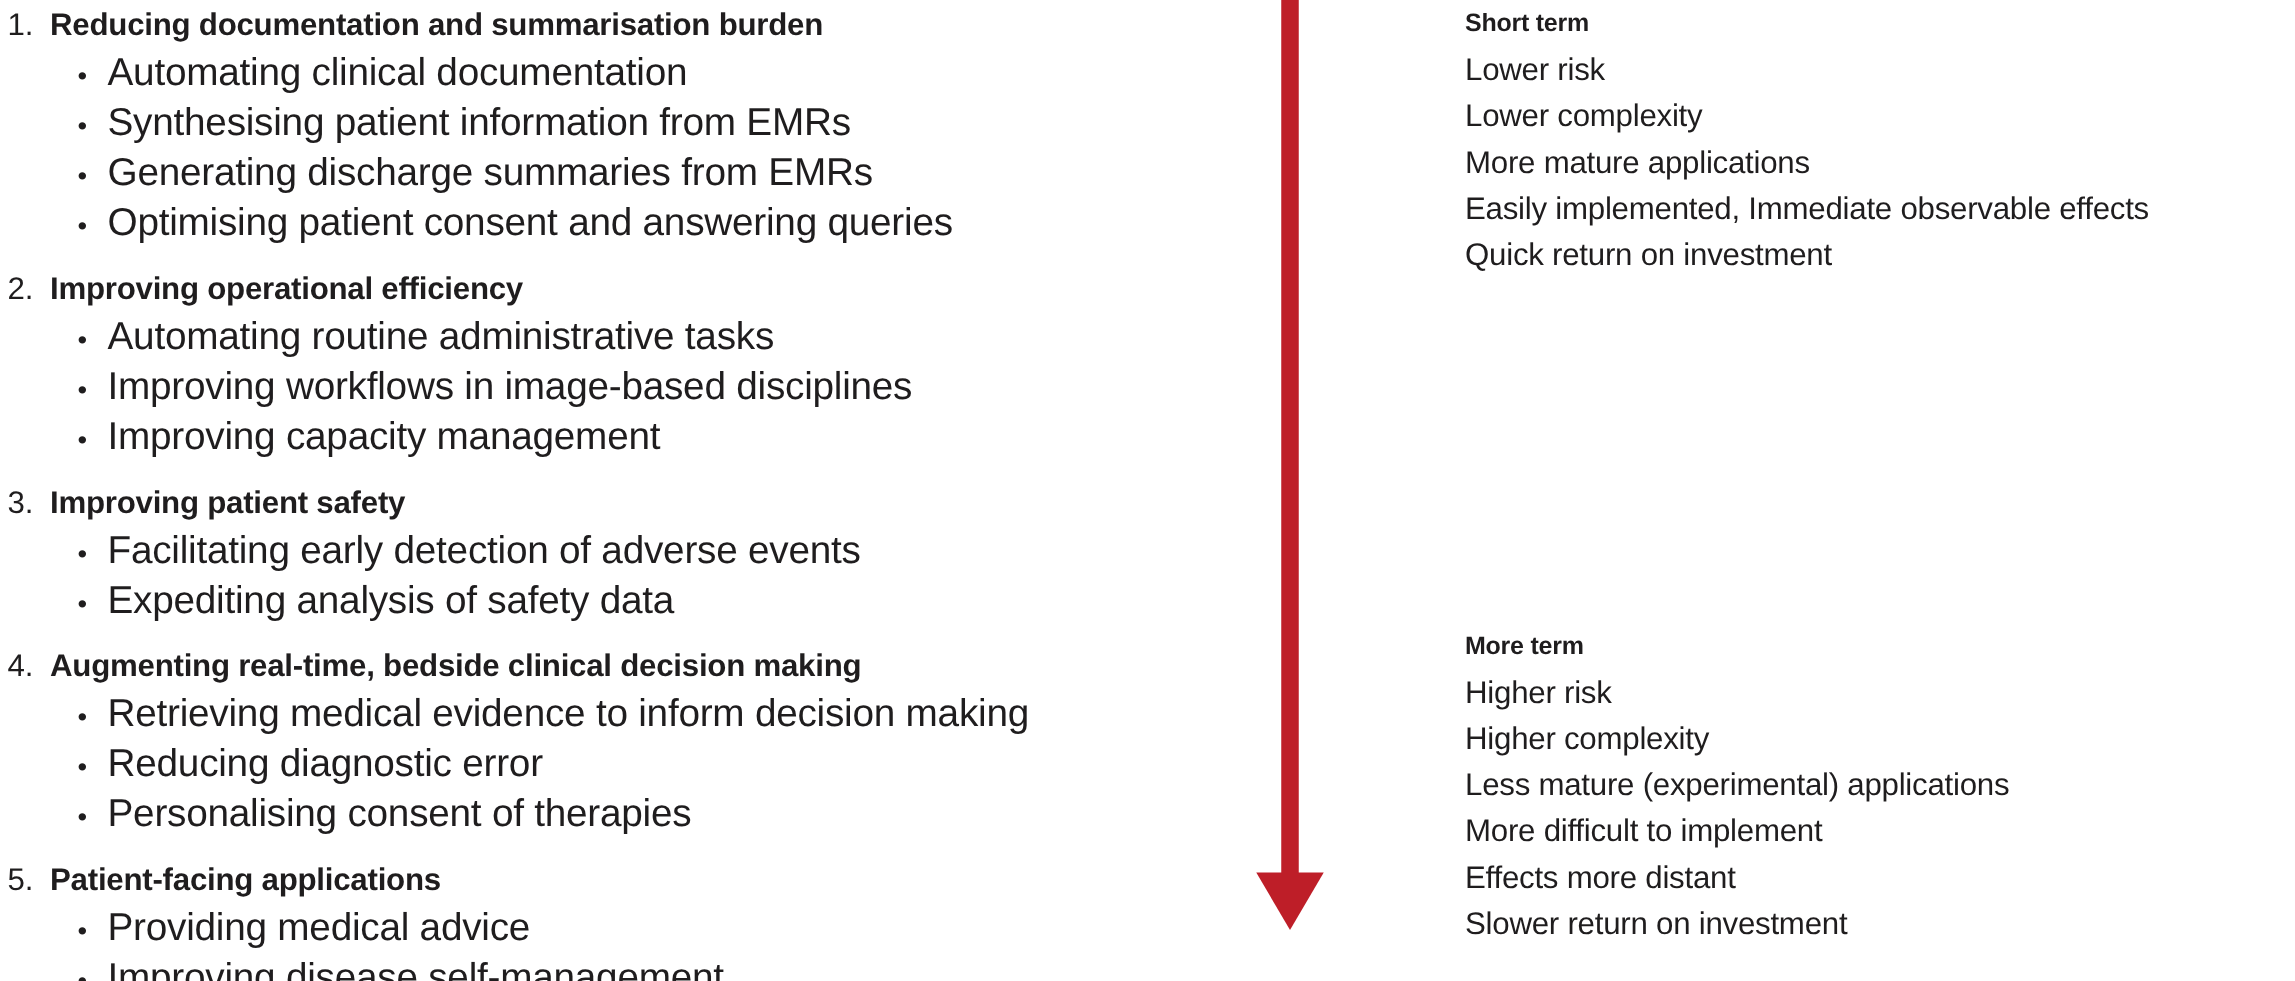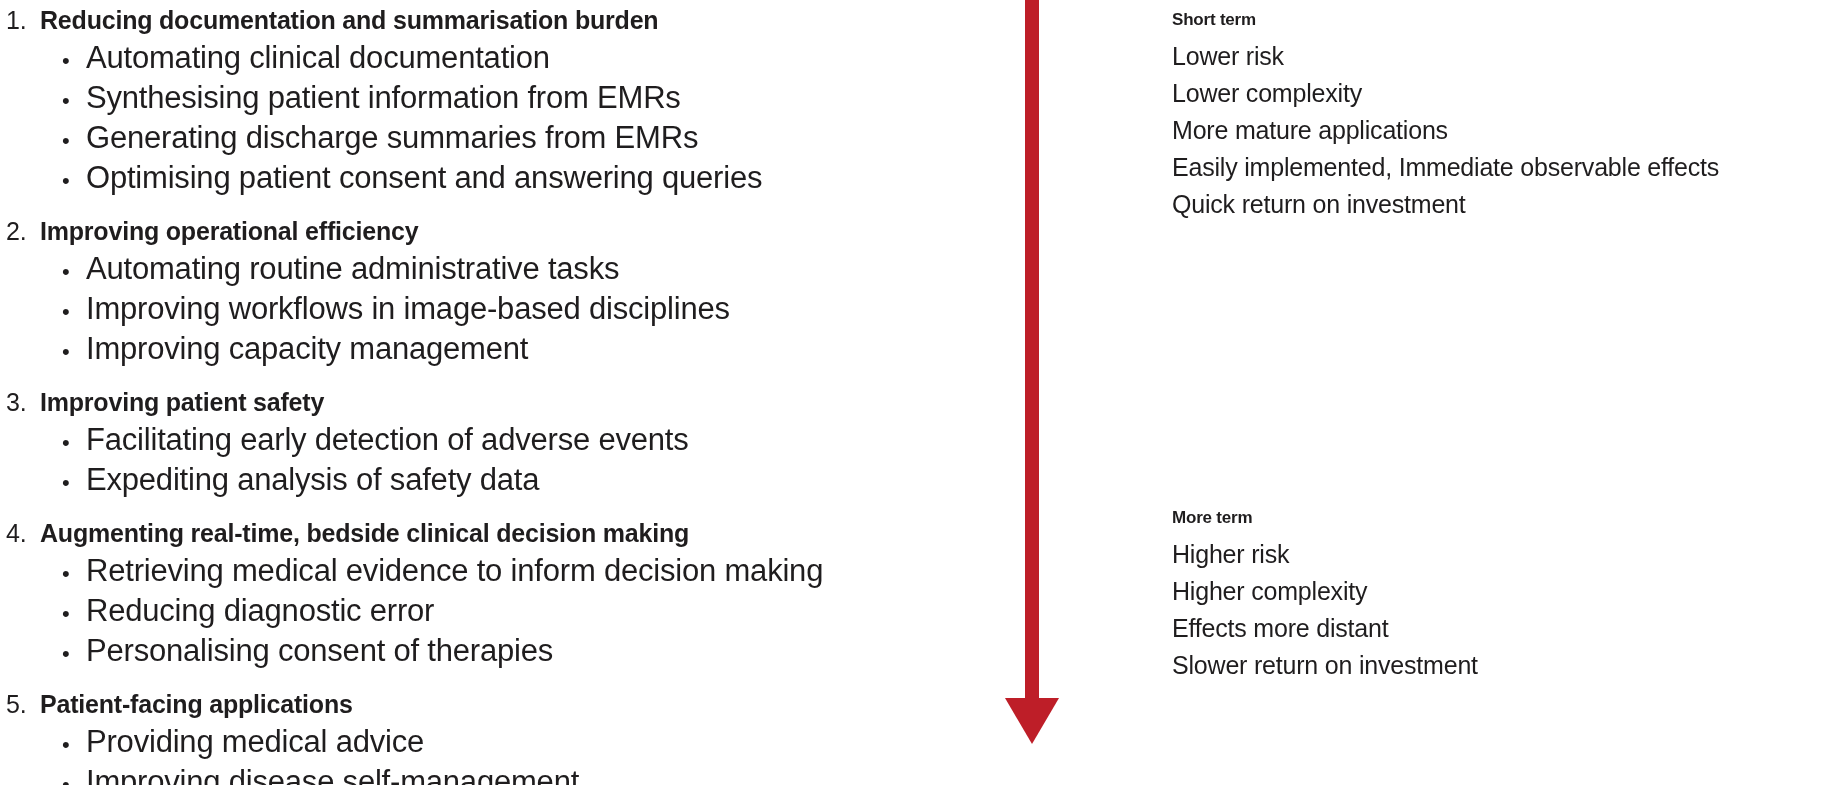--- a/index.html
+++ b/index.html
@@ -89,21 +89,21 @@
 
   
   .term-block {
     position: absolute;
     left: 1172px;
     width: 660px;
   }
   .term-block.short { top: 1px; }
   .term-block.long { top: 499px; }
   .term-heading {
-    font-size: 17px;
+    font-size: 20px;
     font-weight: 700;
     line-height: 37px;
     letter-spacing: -0.2px;
     white-space: nowrap;
   }
   .term-lines { margin: 0; padding: 0; list-style: none; }
   .term-lines li {
     font-size: 25px;
     line-height: 37px;
     letter-spacing: -0.2px;
@@ -220,18 +220,20 @@
       <li>Easily implemented, Immediate observable effects</li>
       <li>Quick return on investment</li>
     </ul>
   </div>
 
   <div class="term-block long">
     <div class="term-heading">More term</div>
     <ul class="term-lines">
       <li>Higher risk</li>
       <li>Higher complexity</li>
+      <li>Less mature (experimental) applications</li>
+      <li>More difficult to implement</li>
       <li>Effects more distant</li>
       <li>Slower return on investment</li>
     </ul>
   </div>
 
 </div>
 
 </body></html>

